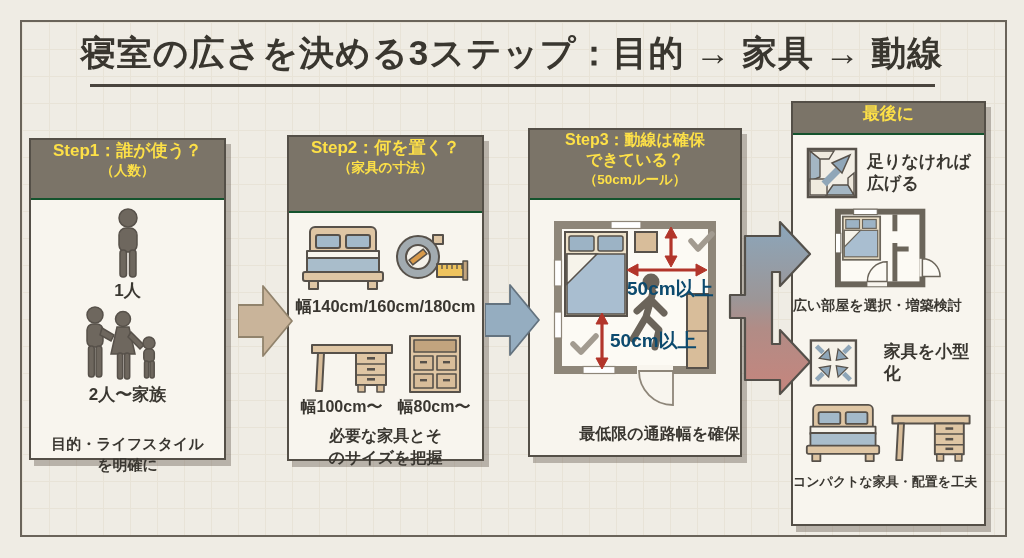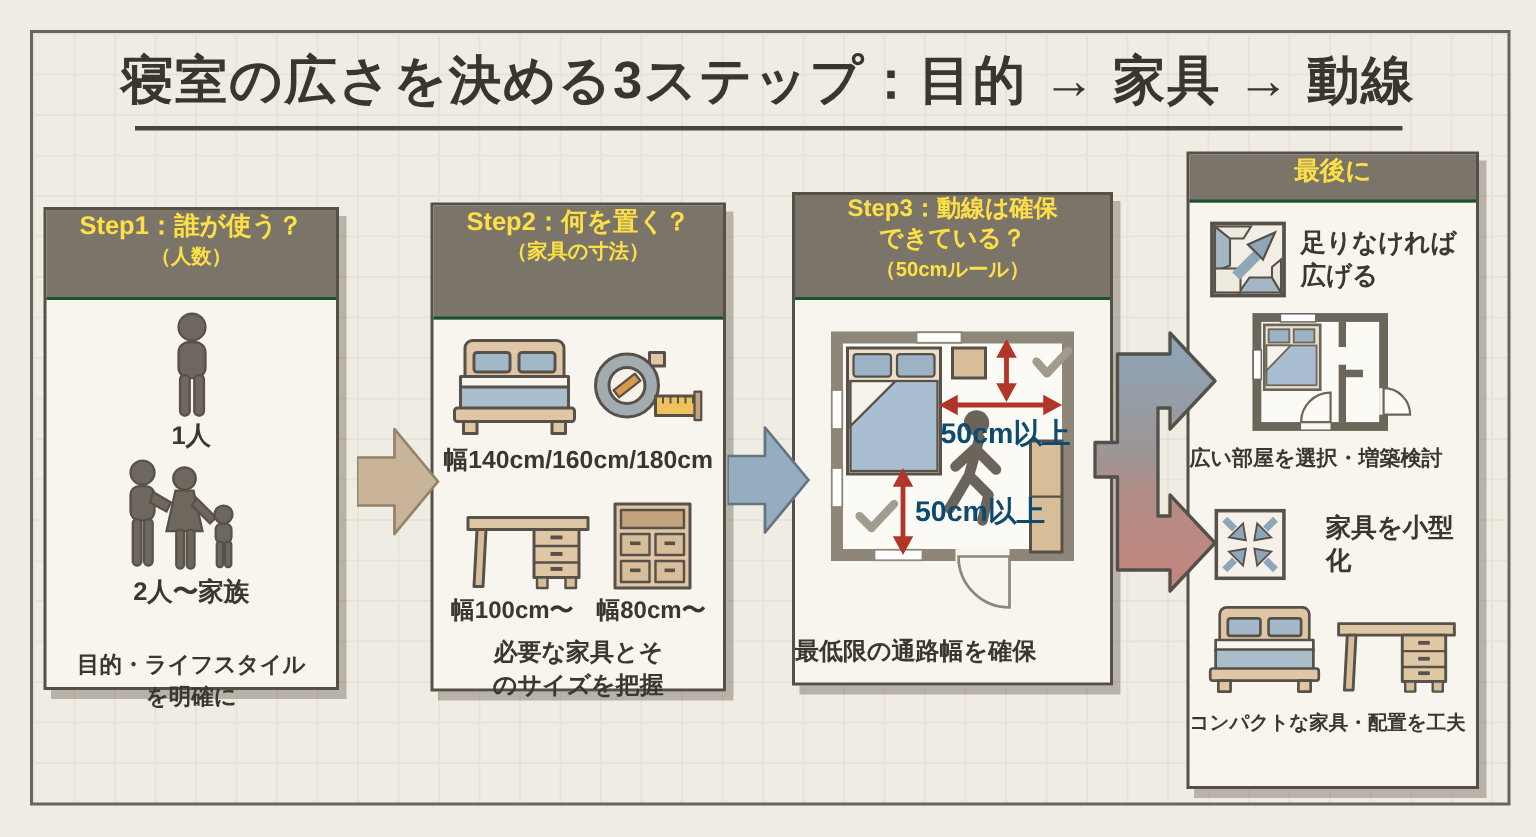--- a/index.html
+++ b/index.html
@@ -27,21 +27,21 @@
 .p2 .note{font-size:16px;margin-top:7px}
 .mt8{margin-top:8px}.mt4{margin-top:4px}
 .row{display:flex;justify-content:center;align-items:center;gap:12px}
 .row-end{display:flex;justify-content:center;align-items:flex-end;gap:12px}
 .wlabel{font-size:16.5px;white-space:nowrap}
 .wrow{display:flex;justify-content:space-around;margin-top:3px;padding:0 4px}
 .wrow .wlabel{font-size:16px}
 .c-label{position:absolute;color:#0c4a6e;font-size:19px;white-space:nowrap;z-index:3}
 .c1{left:97px;top:146px}
 .c2{left:80px;top:198px}
-.p3-note{position:absolute;left:0;right:0;bottom:10px;font-size:16px;text-align:left}
+.p3-note{position:absolute;left:0;right:0;bottom:10px;font-size:16px;text-align:right}
 .r-expand,.r-shrink{display:flex;align-items:center;gap:9px;margin:12px 4px 0 13px;text-align:left}
 .r-shrink{margin-top:22px;margin-left:16px;gap:26px}
 .itm-lbl{font-size:17px;line-height:1.3}
 .cap1{font-size:14px;margin-top:8px;text-align:left;white-space:nowrap}
 .cap2{font-size:13px;margin-top:10px;text-align:left;white-space:nowrap}
 .r-furn{display:flex;justify-content:center;align-items:flex-end;gap:9px;margin-top:14px}
 .sarrow{position:absolute;z-index:4}
 svg{display:block}
 </style>
 </head>

